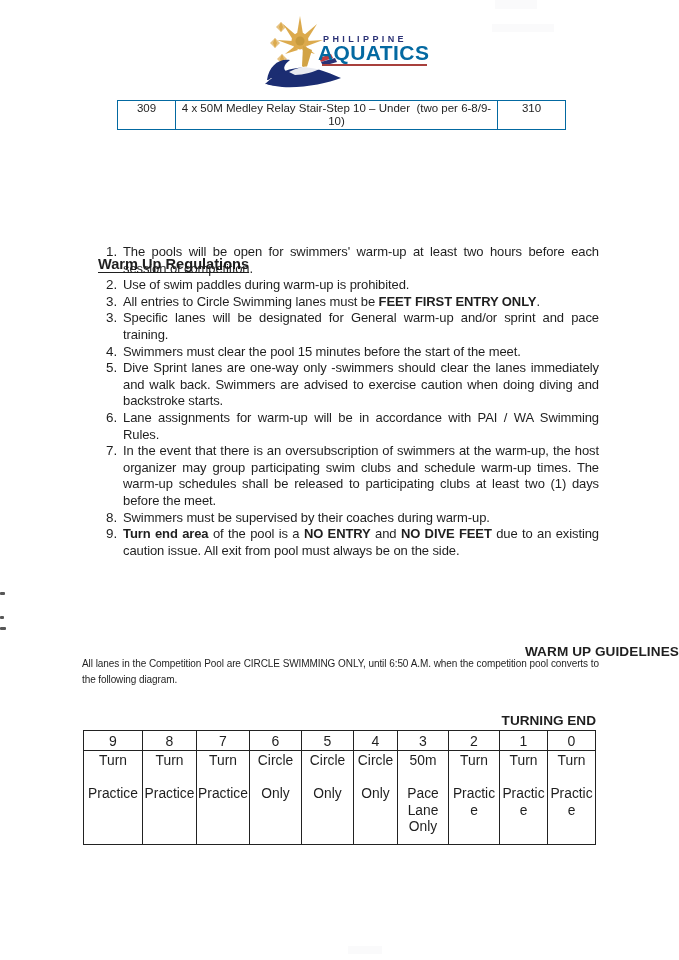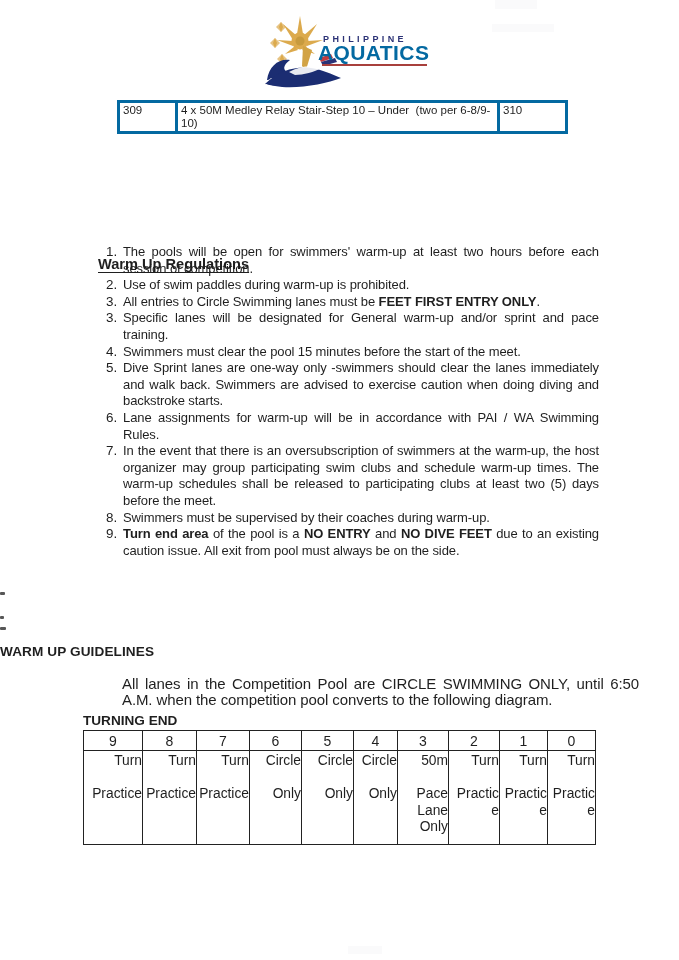--- a/index.html
+++ b/index.html
@@ -21,21 +21,21 @@
   }
   .brand-underline{
     position:absolute;left:63px;top:54px;width:105px;height:2px;background:#a8403c;
   }
 
   
   .events-table{
     position:absolute;left:117px;top:100px;border-collapse:collapse;table-layout:fixed;
   }
   .events-table td{
-    border:3px solid #0369a1;vertical-align:top;
+    border:1px solid #0369a1;text-align:center;vertical-align:top;
     font-size:11.5px;line-height:13.2px;padding:1px 3px;white-space:pre-wrap;
   }
 
   
   .reg-heading{
     position:absolute;left:98px;top:216px;font-size:14.6px;font-weight:bold;
     text-decoration:underline;text-underline-offset:3px;margin-top:40px;
   }
   .regulations-list{position:absolute;left:103px;top:244px;width:496px;}
   .reg-item{display:flex;}
@@ -44,42 +44,42 @@
     letter-spacing:-.1px;
   }
   .reg-text{
     margin-left:6px;flex:1;text-align:justify;font-size:13px;line-height:16.6px;
     letter-spacing:-.1px;
   }
   .b{font-weight:bold;}
 
   
   .guidelines-heading{
-    position:absolute;left:0;top:644px;width:679px;text-align:left;
+    position:absolute;left:0;top:644px;width:679px;text-align:right;
     font-size:13.6px;font-weight:bold;letter-spacing:.1px;
   }
   .guidelines-intro{
-    position:absolute;left:82px;top:676px;width:517px;text-align:justify;
-    font-size:15px;line-height:16.4px;letter-spacing:-.1px;margin-left:40px;
+    position:absolute;left:82px;top:656px;width:517px;text-align:justify;
+    font-size:10px;line-height:16.4px;letter-spacing:-.1px;
   }
   .turning-end{
-    position:absolute;left:83px;top:713px;width:513px;text-align:left;
+    position:absolute;left:83px;top:713px;width:513px;text-align:right;
     font-size:13.6px;font-weight:bold;
   }
 
   
   .lanes-table{
     position:absolute;left:83px;top:730px;border-collapse:collapse;table-layout:fixed;
   }
   .lanes-table th{
     border:1.5px solid #222;font-size:14px;font-weight:normal;height:19px;
     text-align:center;vertical-align:middle;padding:0;
   }
   .lanes-table td{
-    border:1.5px solid #222;height:91px;vertical-align:top;text-align:right;
+    border:1.5px solid #222;height:91px;vertical-align:top;text-align:center;
     font-size:13.8px;line-height:16.6px;white-space:pre-line;padding:2px 0 0 0;
   }
 
   
   .edge-dash{position:absolute;background:#3a3a3a;opacity:.85;border-radius:1px;}
   .dash-1{left:0;top:592px;width:5px;height:3px;}
   .dash-2{left:0;top:616px;width:4px;height:3px;}
   .dash-3{left:0;top:627px;width:6px;height:3px;}
   .smudge{position:absolute;background:#fafafb;}
   .smudge-1{left:495px;top:0;width:42px;height:9px;}
@@ -177,21 +177,21 @@
       <div class="reg-item">
         <div class="reg-num">5.</div>
         <div class="reg-text"><span>Dive Sprint lanes are one-way only -swimmers should clear the lanes immediately and walk back. Swimmers are advised to exercise caution when doing diving and backstroke starts.</span></div>
       </div>
       <div class="reg-item">
         <div class="reg-num">6.</div>
         <div class="reg-text"><span>Lane assignments for warm-up will be in accordance with PAI / WA Swimming Rules.</span></div>
       </div>
       <div class="reg-item">
         <div class="reg-num">7.</div>
-        <div class="reg-text"><span>In the event that there is an oversubscription of swimmers at the warm-up, the host organizer may group participating swim clubs and schedule warm-up times. The warm-up schedules shall be released to participating clubs at least two (5) days before the meet.</span></div>
+        <div class="reg-text"><span>In the event that there is an oversubscription of swimmers at the warm-up, the host organizer may group participating swim clubs and schedule warm-up times. The warm-up schedules shall be released to participating clubs at least two (1) days before the meet.</span></div>
       </div>
       <div class="reg-item">
         <div class="reg-num">8.</div>
         <div class="reg-text"><span>Swimmers must be supervised by their coaches during warm-up.</span></div>
       </div>
       <div class="reg-item">
         <div class="reg-num">9.</div>
         <div class="reg-text"><span class="b">Turn end area</span><span> of the pool is a </span><span class="b">NO ENTRY</span><span> and </span><span class="b">NO DIVE FEET</span><span> due to an existing caution issue. All exit from pool must always be on the side.</span></div>
       </div>
     </div>

